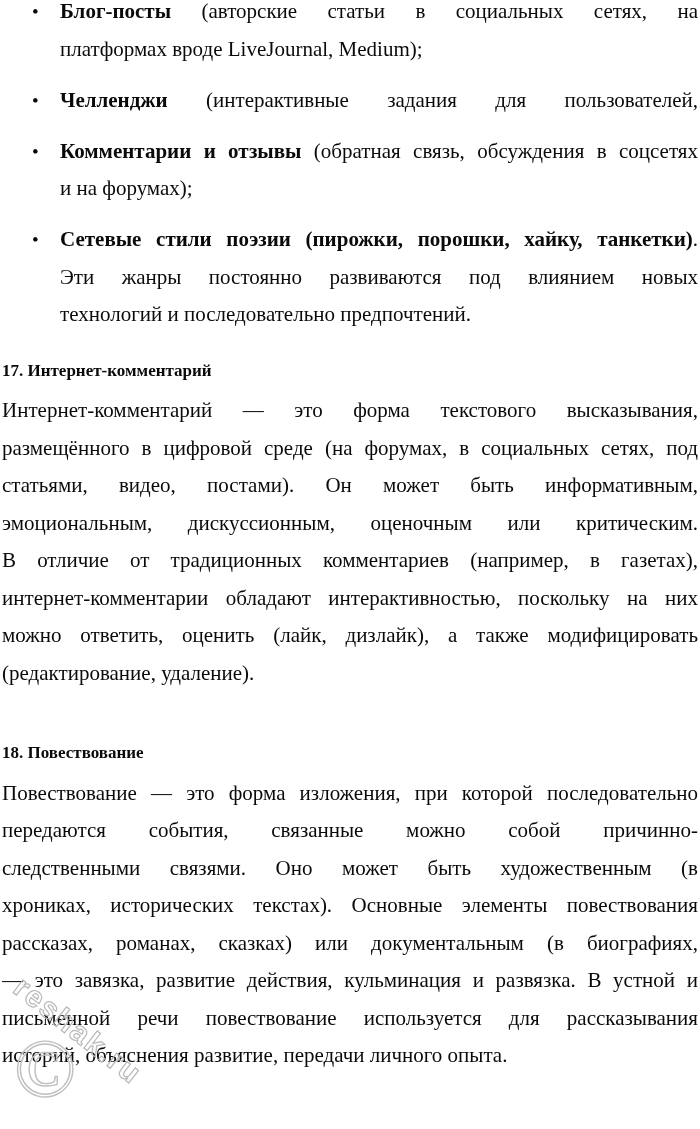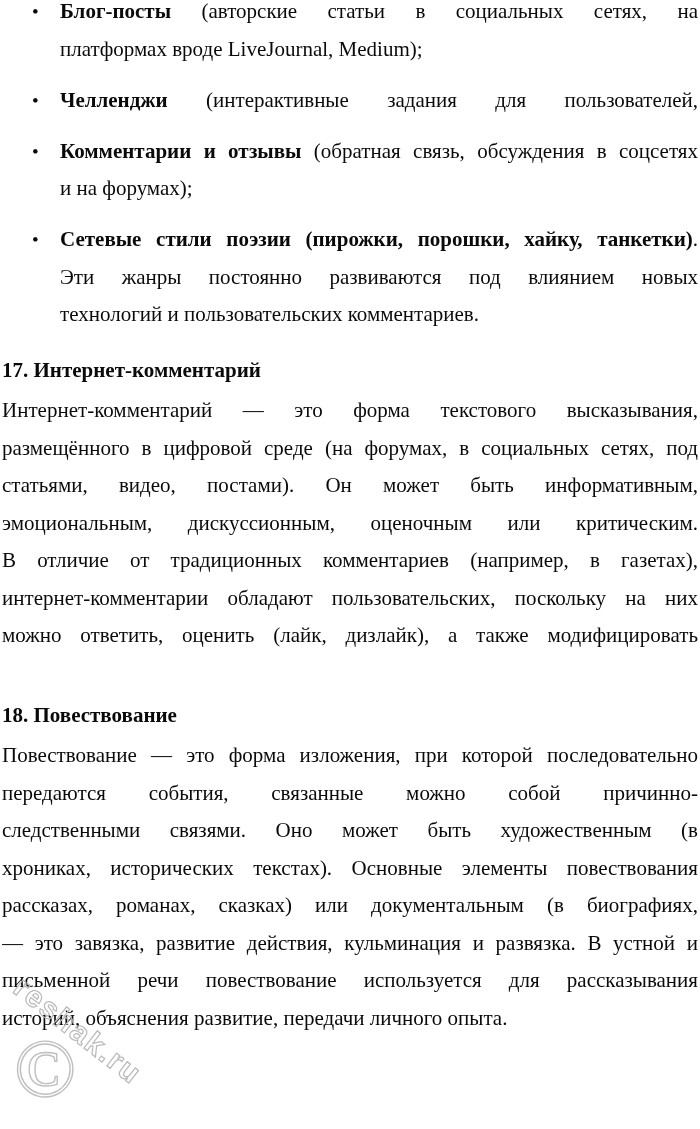--- a/index.html
+++ b/index.html
@@ -33,21 +33,21 @@
     text-align: justify;
     text-align-last: justify;
     height: 37.5px;
     overflow: hidden;
   }
   .ln.last {
     text-align-last: left;
   }
   b { font-weight: bold; margin-top: 22px; }
   h2.sec {
-    font-size: 21px;
+    font-size: 17px;
     font-weight: bold;
     line-height: 37.5px;
     margin: 42px 0 3px 0;
   }
   h2.sec.first { margin-top: 18px; }
   .watermark { position: absolute; left: 0; top: 0; width: 700px; height: 1129px; pointer-events: none; }
   .wm-text {
     position: absolute;
     left: 28px; top: 970px;
     font-family: "Liberation Sans", sans-serif;
@@ -86,33 +86,34 @@
     </li>
     <li>
       <span class="mk">•</span>
       <div class="ln"><b>Комментарии и отзывы</b><span> (обратная связь, обсуждения в соцсетях</span></div>
       <div class="ln last">и на форумах);</div>
     </li>
     <li>
       <span class="mk">•</span>
       <div class="ln"><b>Сетевые стили поэзии (пирожки, порошки, хайку, танкетки)</b><span>.</span></div>
       <div class="ln">Эти жанры постоянно развиваются под влиянием новых</div>
-      <div class="ln last">технологий и пользовательских комментариев.</div>
+      <div class="ln last">технологий и последовательно предпочтений.</div>
     </li>
   </ul>
 
   <h2 class="sec first">17. Интернет-комментарий</h2>
   <div>
     <div class="ln">Интернет-комментарий — это форма текстового высказывания,</div>
     <div class="ln">размещённого в цифровой среде (на форумах, в социальных сетях, под</div>
     <div class="ln">статьями, видео, постами). Он может быть информативным,</div>
     <div class="ln">эмоциональным, дискуссионным, оценочным или критическим.</div>
     <div class="ln">В отличие от традиционных комментариев (например, в газетах),</div>
-    <div class="ln">интернет-комментарии обладают пользовательских, поскольку на них</div>
+    <div class="ln">интернет-комментарии обладают интерактивностью, поскольку на них</div>
     <div class="ln">можно ответить, оценить (лайк, дизлайк), а также модифицировать</div>
+    <div class="ln last">(редактирование, удаление).</div>
   </div>
 
   <h2 class="sec">18. Повествование</h2>
   <div>
     <div class="ln">Повествование — это форма изложения, при которой последовательно</div>
     <div class="ln">передаются события, связанные можно собой причинно-</div>
     <div class="ln">следственными связями. Оно может быть художественным (в</div>
     <div class="ln">хрониках, исторических текстах). Основные элементы повествования</div>
     <div class="ln">рассказах, романах, сказках) или документальным (в биографиях,</div>
     <div class="ln">— это завязка, развитие действия, кульминация и развязка. В устной и</div>

